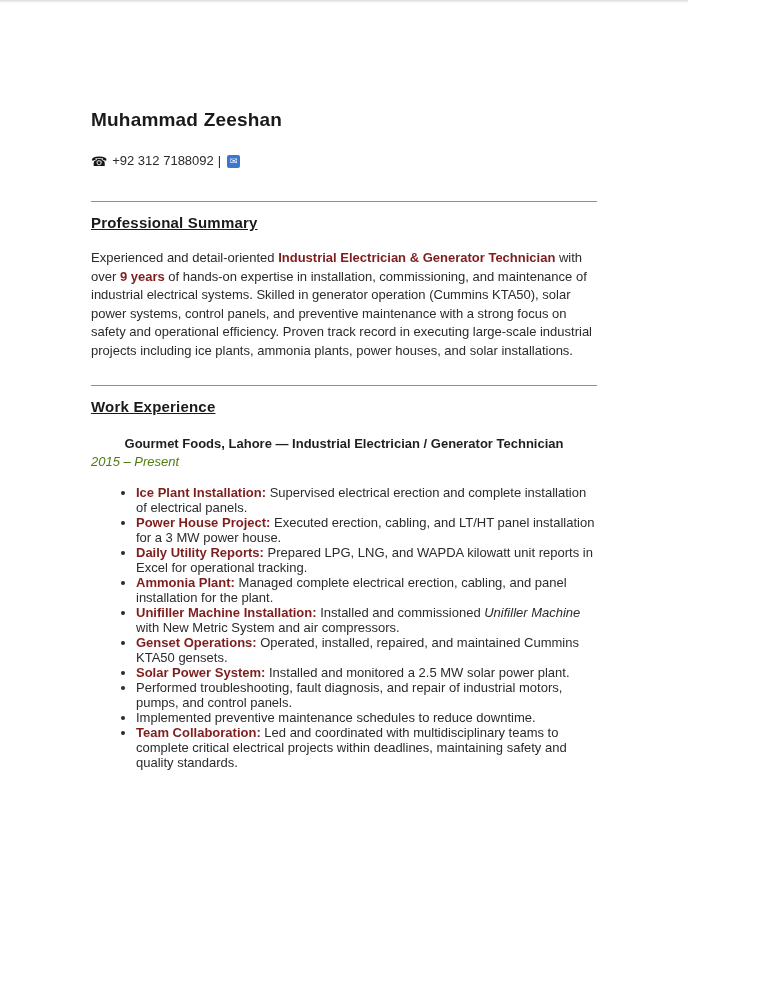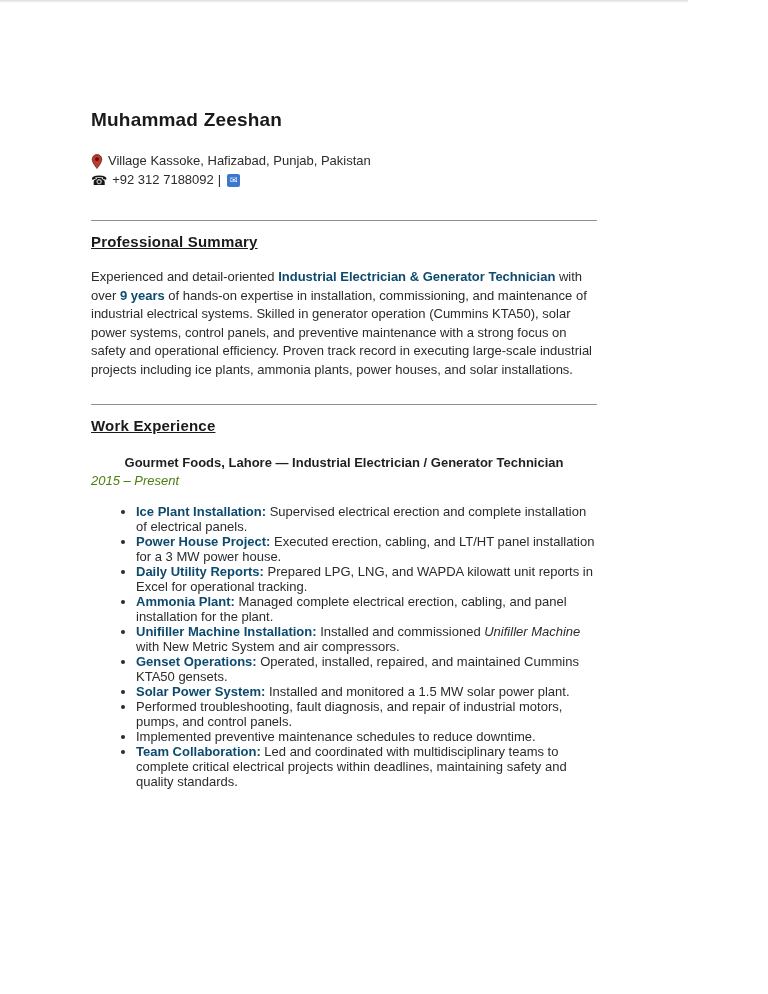--- a/index.html
+++ b/index.html
@@ -85,41 +85,32 @@
   p.job-title { margin-top: 19px; font-weight: 700; color: #1f1f1f; text-align: center; }
   p.date-range { font-style: italic; color: #4d7c0f; }
 
   ul.bullets {
     margin-top: 13px;
     padding-left: 45px;
     list-style: disc outside;
   }
   ul.bullets li { line-height: 15px; }
 
-  .b { font-weight: 700; color: #0c4a6e; margin-top: 36px; }
+  .b { font-weight: 700; color: #7f1d1d; margin-top: 36px; }
   .i { font-style: italic; }
 </style>
 </head>
 <body>
 
 <div class="page">
 
   <h1 class="name">Muhammad Zeeshan</h1>
 
   <div class="contact body-text">
 
-    <div class="contact-line">
-      <span class="icon-location">
-        <svg width="12" height="15" viewBox="0 0 12 15" aria-hidden="true">
-          <path d="M6 0.5C3.3 0.5 1.2 2.6 1.2 5.3c0 3.6 4.8 9.2 4.8 9.2s4.8-5.6 4.8-9.2C10.8 2.6 8.7 0.5 6 0.5z" fill="#c0392b" stroke="#3a0e08" stroke-width="0.6"></path>
-          <circle cx="6" cy="5.2" r="1.9" fill="#5a120a"></circle>
-        </svg>
-      </span>
-      <span>Village Kassoke, Hafizabad, Punjab, Pakistan</span>
-    </div>
 
     <div class="contact-line">
       <span class="icon-phone">☎</span>
       <span>+92 312 7188092</span>
       <span class="sep">|</span>
       <span class="icon-email">
         <span class="env">✉</span>
       </span>
     </div>
 
@@ -139,19 +130,19 @@
   <p class="job-title body-text">Gourmet Foods, Lahore — Industrial Electrician / Generator Technician</p>
   <p class="date-range body-text">2015 – Present</p>
 
   <ul class="bullets body-text">
       <li><span class="b">Ice Plant Installation:</span><span> Supervised electrical erection and complete installation of electrical panels.</span></li>
       <li><span class="b">Power House Project:</span><span> Executed erection, cabling, and LT/HT panel installation for a 3 MW power house.</span></li>
       <li><span class="b">Daily Utility Reports:</span><span> Prepared LPG, LNG, and WAPDA kilowatt unit reports in Excel for operational tracking.</span></li>
       <li><span class="b">Ammonia Plant:</span><span> Managed complete electrical erection, cabling, and panel installation for the plant.</span></li>
       <li><span class="b">Unifiller Machine Installation:</span><span> Installed and commissioned </span><span class="i">Unifiller Machine</span><span> with New Metric System and air compressors.</span></li>
       <li><span class="b">Genset Operations:</span><span> Operated, installed, repaired, and maintained Cummins KTA50 gensets.</span></li>
-      <li><span class="b">Solar Power System:</span><span> Installed and monitored a 1.5 MW solar power plant.</span></li>
+      <li><span class="b">Solar Power System:</span><span> Installed and monitored a 2.5 MW solar power plant.</span></li>
       <li><span>Performed troubleshooting, fault diagnosis, and repair of industrial motors, pumps, and control panels.</span></li>
       <li><span>Implemented preventive maintenance schedules to reduce downtime.</span></li>
       <li><span class="b">Team Collaboration:</span><span> Led and coordinated with multidisciplinary teams to complete critical electrical projects within deadlines, maintaining safety and quality standards.</span></li>
     </ul>
 
 </div>
 
 </body></html>

